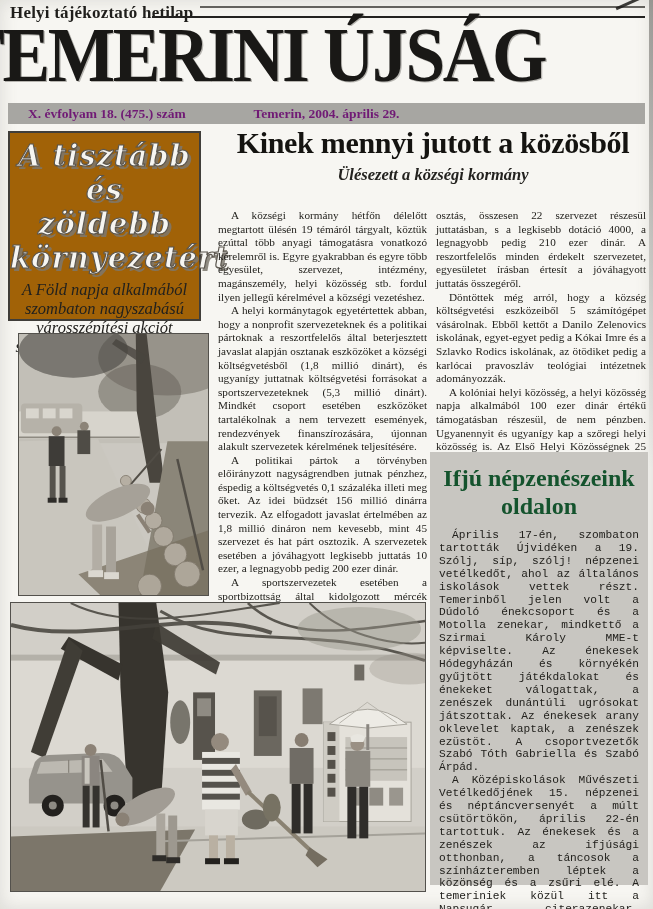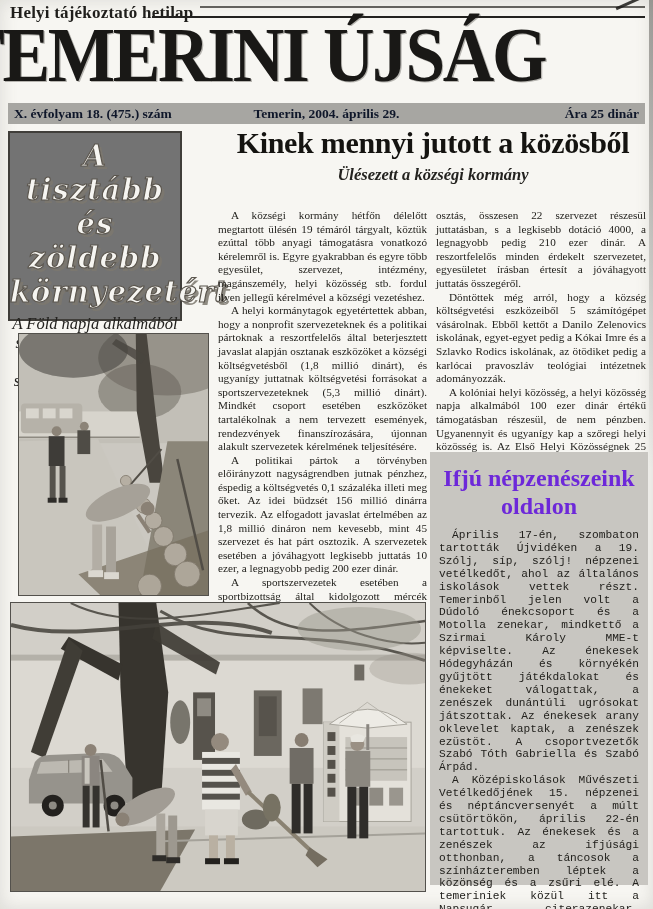--- a/index.html
+++ b/index.html
@@ -16,29 +16,29 @@
   .corner-mark{position:absolute;right:12px;top:2px;width:26px;height:3px;background:#1c1b19;transform:rotate(-24deg);opacity:.85;}
   .masthead-wrap{position:absolute;left:0;right:0;top:14px;height:88px;z-index:3;}
   .masthead{
     display:inline-block;font-weight:bold;font-size:61px;line-height:88px;letter-spacing:-2px;
     color:#16514d00;color:#191816;transform:scale(1.17,1.28);transform-origin:50% 62%;
     white-space:nowrap;text-shadow:1px 1px 0 rgba(60,58,52,.35);
   }
   .issue-bar{
     position:absolute;left:8px;top:103px;width:637px;height:21px;background:#a7a6a2;z-index:2;
     display:grid;grid-template-columns:1fr auto 1fr;align-items:center;
-    font-size:13.5px;font-weight:bold;color:#0f172a;padding:0 2px;box-sizing:border-box;
+    font-size:13.5px;font-weight:bold;color:#701a75;padding:0 16px;box-sizing:border-box;
   }
   .issue-left{padding-left:4px;text-align:left;}
   .issue-center{}
   .issue-right{padding-right:4px;text-align:right;}
   
   .lead-box{
-    position:absolute;left:8px;top:131px;width:174px;height:190px;border:2px solid #403e3a;
-    box-sizing:border-box;text-align:center;background:#737373;
+    position:absolute;left:8px;top:131px;width:193px;height:190px;border:2px solid #403e3a;
+    box-sizing:border-box;text-align:center;background:#a16207;
   }
   .lead-title{
     margin-top:6px;font-family:"DejaVu Serif",serif;font-style:italic;font-weight:bold;
     font-size:29px;line-height:34px;color:#f6f5f1;letter-spacing:1px;
     -webkit-text-stroke:1.2px #5b564e;
     text-shadow:3px 3px 0 rgba(125,120,110,.85);
   }
   .lead-sub{margin-top:5px;font-style:italic;font-size:16.5px;line-height:19px;color:#22211e;}
   .lead-note{margin-top:4px;font-family:"Liberation Sans",sans-serif;font-weight:bold;font-size:12.5px;color:#191815;}
   
@@ -51,21 +51,21 @@
   .col-b{left:436px;width:210px;}
   .bp{margin:0;text-indent:13px;}
   .bp.noindent{text-indent:0;}
   .continuation{margin-top:3px;font-family:"Liberation Sans",sans-serif;font-weight:bold;
     font-size:12.5px;text-align:right;padding-right:4px;color:#191815;}
   
   .sidebar-box{
     position:absolute;left:430px;top:452px;width:218px;height:433px;background:#c8c6c1;
     box-sizing:border-box;padding:8px 9px 6px 9px;
   }
-  .sidebar-title{font-size:24px;line-height:28px;font-weight:bold;text-align:center;color:#6d28d9;margin-top:4px;}
+  .sidebar-title{font-size:24px;line-height:28px;font-weight:bold;text-align:center;color:#14532d;margin-top:4px;}
   .sidebar-body{margin-top:9px;font-size:11.2px;line-height:12.9px;text-align:justify;color:#22211d;}
   .sidebar-body .bp{margin:0;text-indent:13px;font-family:Liberation Mono, monospace;}
   .byline{text-align:right;font-weight:bold;font-size:12.5px;padding-right:4px;color:#191815;}
   
   .photo{position:absolute;border:1px solid #53514c;background:#cfccc5;box-sizing:border-box;}
   .photo-top{left:18px;top:333px;width:191px;height:263px;}
   .photo-bottom{left:10px;top:602px;width:416px;height:290px;}
   .photo svg{display:block;width:100%;height:100%;}
   .scan-edge-right{position:absolute;right:0;top:0;width:4px;height:470px;
     background:linear-gradient(#4a4945,rgba(74,73,69,0));opacity:.5;}
@@ -80,21 +80,20 @@
   <div class="rule-tagline"></div>
   <div class="corner-mark"></div>
 
   <div class="masthead-wrap">
     <span class="masthead">TEMERINI ÚJSÁG</span>
   </div>
 
   <div class="issue-bar">
     <span class="issue-left">X. évfolyam 18. (475.) szám</span>
     <span class="issue-center">Temerin, 2004. április 29.</span>
-    <span class="issue-right">Ára 25 dinár</span>
   </div>
 
   <div class="lead-box">
     <div class="lead-title">
       <div>A tisztább és</div>
       <div>zöldebb</div>
       <div>környezetért</div>
     </div>
     <div class="lead-sub">A Föld napja alkalmából szombaton nagyszabású városszépítési akciót szerveztek községünkben is</div>
     <div class="lead-note">Beszámolónk a 2. oldalon</div>

